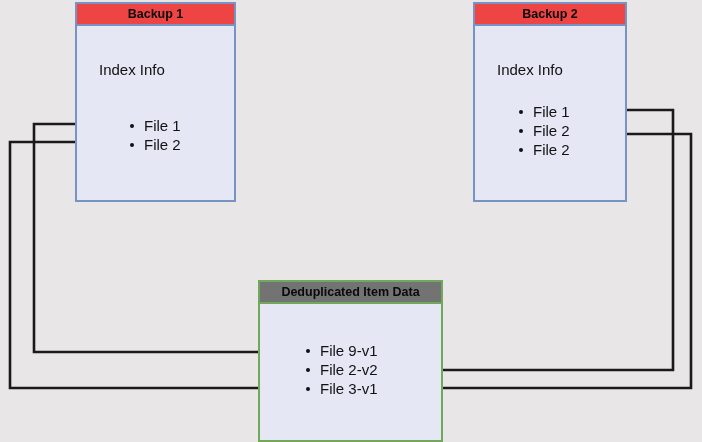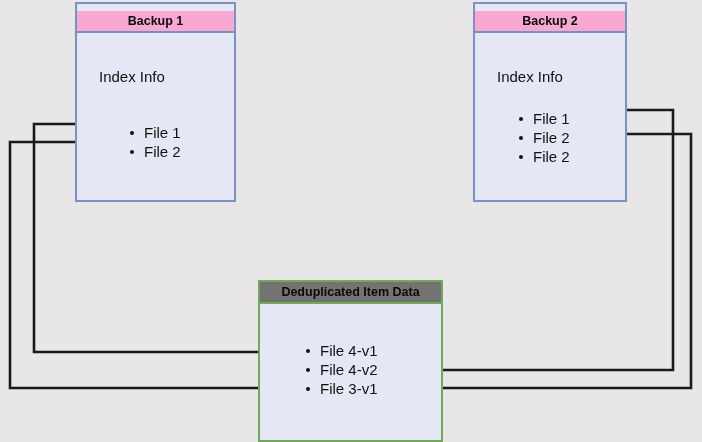--- a/index.html
+++ b/index.html
@@ -27,21 +27,21 @@
     text-align:center;
     font-size:12.5px;
     font-weight:bold;
     color:#0a0a0a;
     border-bottom:2px solid;
   }
   .box .body { position:relative; height:calc(100% - 22px); }
 
   
   .box.blue { border-color:#7792c4; background:#e6e7f5; }
-  .box.blue .title { background:#f9a8d4; border-bottom-color:#7792c4;margin-top:7px; }
+  .box.blue .title { background:#ef4444; border-bottom-color:#7792c4; }
 
   
   .box.green { border-color:#71a85a; background:#e6e7f5; }
   .box.green .title { background:#737373; border-bottom-color:#71a85a; }
 
   .index-label {
     position:absolute;
     font-size:15px;
     color:#111;
     white-space:nowrap;
@@ -108,20 +108,20 @@
         <li>File 2</li>
         <li>File 2</li>
       </ul>
     </div>
   </div>
 
   <div class="box green" style="left:258px; top:280px; width:185px; height:162px;">
     <div class="title">Deduplicated Item Data</div>
     <div class="body">
       <ul class="bullets wide" style="left:44px; top:37px;">
-        <li>File 4-v1</li>
-        <li>File 4-v2</li>
+        <li>File 9-v1</li>
+        <li>File 2-v2</li>
         <li>File 3-v1</li>
       </ul>
     </div>
   </div>
 
 </div>
 
 </body></html>

